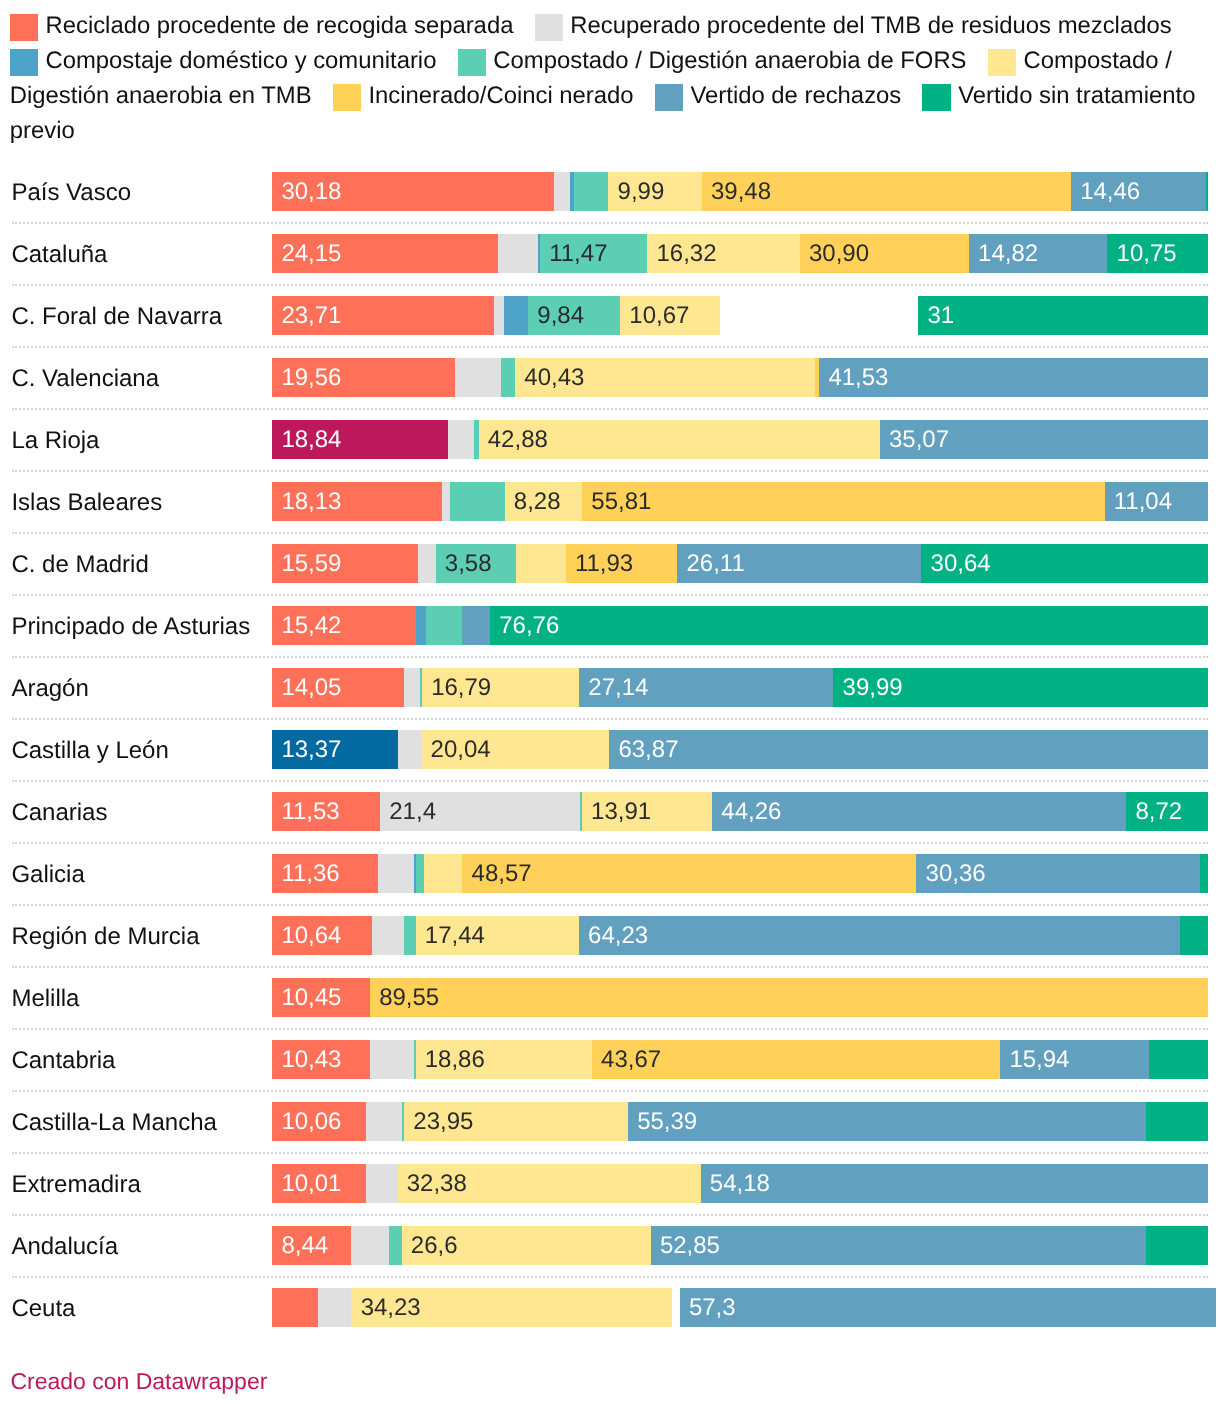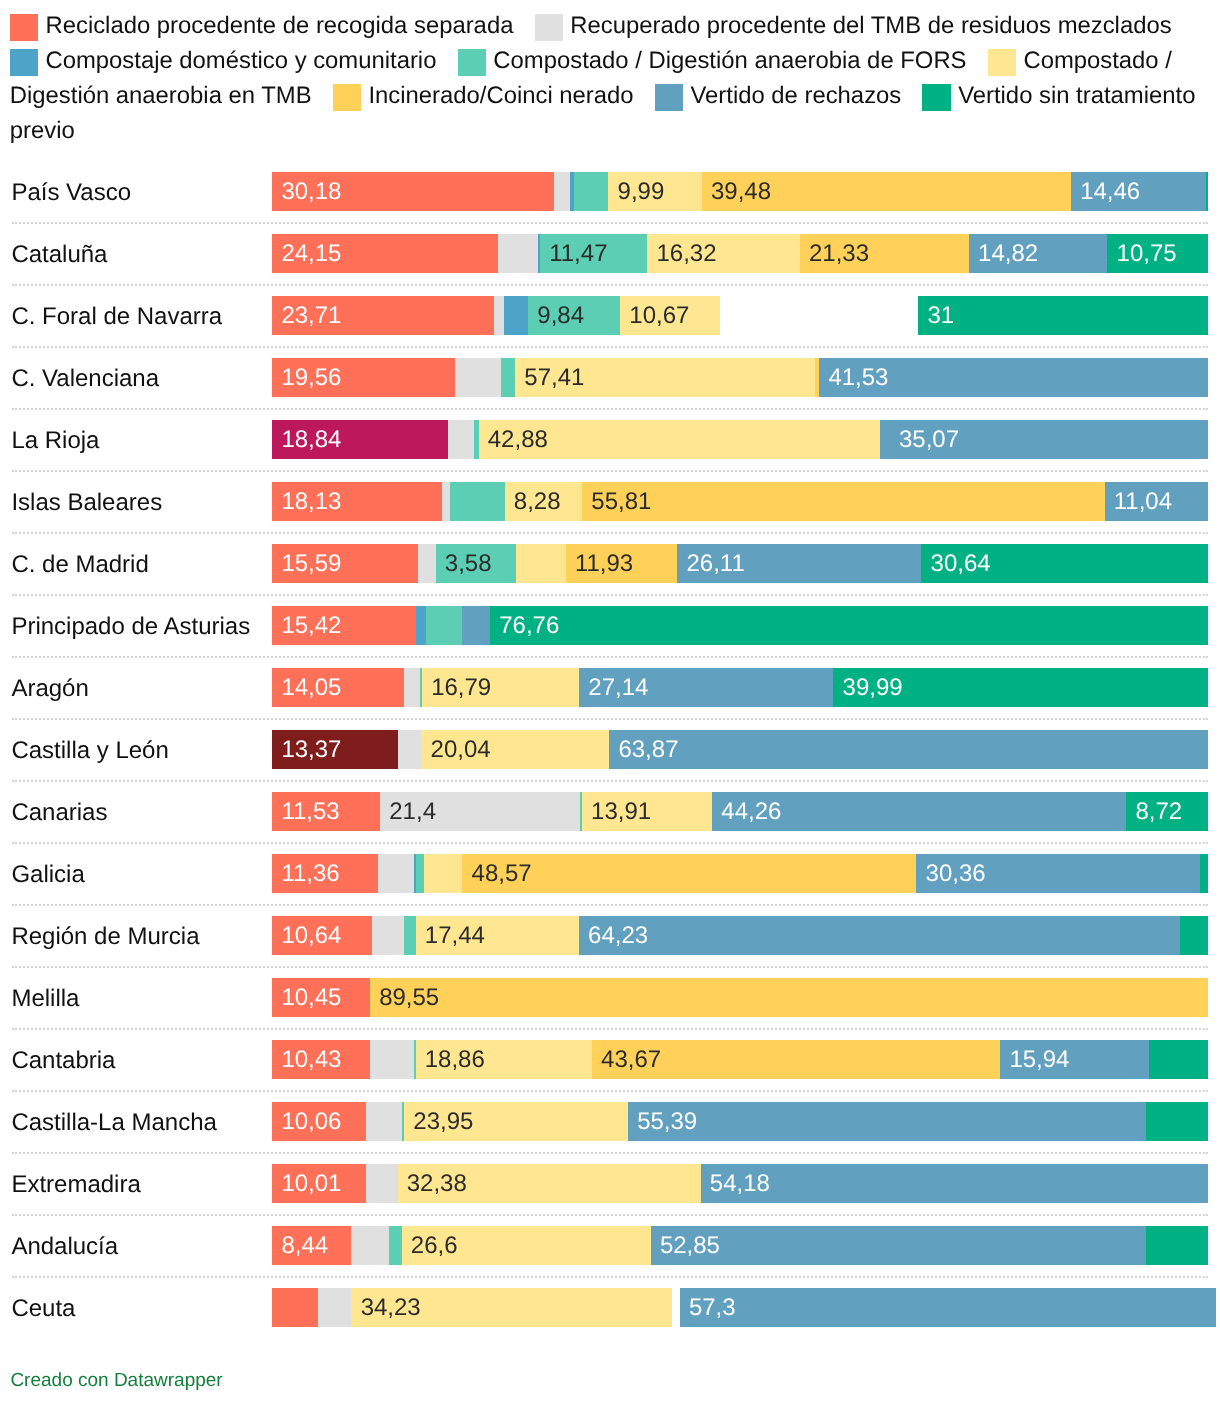--- a/index.html
+++ b/index.html
@@ -35,21 +35,21 @@
   .seg span{
     position:absolute;left:9.2px;top:0;line-height:39.5px;
     font-size:24px;white-space:nowrap;
   }
   .sep{
     position:absolute;left:11.8px;width:1196.2px;height:0;
     border-top:2px dotted #d5d5d5;
   }
   .credit{
     position:absolute;left:10.4px;top:1369.5px;
-    font-size:19px;color:#15803d;line-height:22px;
+    font-size:23px;color:#be185d;line-height:22px;
   }
 </style>
 </head>
 <body>
 
 <div class="chart">
   <div class="legend"><span class="lg-item"><span class="lg-sw" style="background: rgb(255, 112, 89);"></span><span>Reciclado procedente de recogida separada</span></span> <span class="lg-item"><span class="lg-sw" style="background: rgb(224, 224, 224);"></span><span>Recuperado procedente del TMB de residuos mezclados</span></span> <span class="lg-item"><span class="lg-sw" style="background: rgb(78, 164, 200);"></span><span>Compostaje doméstico y comunitario</span></span> <span class="lg-item"><span class="lg-sw" style="background: rgb(91, 206, 180);"></span><span>Compostado / Digestión anaerobia de FORS</span></span> <span class="lg-item"><span class="lg-sw" style="background: rgb(255, 230, 144);"></span><span>Compostado / Digestión anaerobia en TMB</span></span> <span class="lg-item"><span class="lg-sw" style="background: rgb(255, 209, 89);"></span><span>Incinerado/Coinci nerado</span></span> <span class="lg-item"><span class="lg-sw" style="background: rgb(98, 160, 192);"></span><span>Vertido de rechazos</span></span> <span class="lg-item"><span class="lg-sw" style="background: rgb(0, 177, 131);"></span><span>Vertido sin tratamiento previo</span></span> </div>
   <div class="rows">
       <div class="row" style="top: 171.8px; height: 39.5px;">
         <div class="rowlabel" style="top: 6px; line-height: 29px;">País Vasco</div>
@@ -81,21 +81,21 @@
           </div>
           <div class="seg" style="left: 225.769px; width: 39.6381px; background: rgb(224, 224, 224);"></div>
           <div class="seg" style="left: 265.407px; width: 2.43095px; background: rgb(78, 164, 200);"></div>
           <div class="seg" style="left: 267.838px; width: 107.228px; background: rgb(91, 206, 180);">
             <span style="color: rgb(43, 43, 43);">11,47</span>
           </div>
           <div class="seg" style="left: 375.066px; width: 152.569px; background: rgb(255, 230, 144);">
             <span style="color: rgb(43, 43, 43);">16,32</span>
           </div>
           <div class="seg" style="left: 527.635px; width: 169.022px; background: rgb(255, 209, 89);">
-            <span style="color: rgb(43, 43, 43);">21,33</span>
+            <span style="color: rgb(43, 43, 43);">30,90</span>
           </div>
           <div class="seg" style="left: 696.657px; width: 138.546px; background: rgb(98, 160, 192);">
             <span style="color: rgb(255, 255, 255);">14,82</span>
           </div>
           <div class="seg" style="left: 835.203px; width: 100.497px; background: rgb(0, 177, 131);">
             <span style="color: rgb(255, 255, 255);">10,75</span>
           </div>
         </div>
       </div>
       <div class="sep" style="top: 284.3px;"></div>
@@ -121,42 +121,42 @@
       <div class="sep" style="top: 346.3px;"></div>
       <div class="row" style="top: 357.8px; height: 39.5px;">
         <div class="rowlabel" style="top: 6px; line-height: 29px;">C. Valenciana</div>
         <div class="bar">
           <div class="seg" style="left: 0px; width: 183.059px; background: rgb(255, 112, 89);">
             <span style="color: rgb(255, 255, 255);">19,56</span>
           </div>
           <div class="seg" style="left: 183.059px; width: 45.7651px; background: rgb(224, 224, 224);"></div>
           <div class="seg" style="left: 228.824px; width: 14.1319px; background: rgb(91, 206, 180);"></div>
           <div class="seg" style="left: 242.956px; width: 300.045px; background: rgb(255, 230, 144);">
-            <span style="color: rgb(43, 43, 43);">57,41</span>
+            <span style="color: rgb(43, 43, 43);">40,43</span>
           </div>
           <div class="seg" style="left: 543.002px; width: 4.02445px; background: rgb(255, 209, 89);"></div>
           <div class="seg" style="left: 547.026px; width: 388.674px; background: rgb(98, 160, 192);">
             <span style="color: rgb(255, 255, 255);">41,53</span>
           </div>
         </div>
       </div>
       <div class="sep" style="top: 408.3px;"></div>
       <div class="row" style="top: 419.8px; height: 39.5px;">
         <div class="rowlabel" style="top: 6px; line-height: 29px;">La Rioja</div>
         <div class="bar">
           <div class="seg" style="left: 0px; width: 176.268px; background: #be185d;">
             <span style="color: rgb(255, 255, 255);">18,84</span>
           </div>
           <div class="seg" style="left: 176.268px; width: 25.9161px; background: rgb(224, 224, 224);"></div>
           <div class="seg" style="left: 202.184px; width: 4.21065px; background: rgb(91, 206, 180);"></div>
           <div class="seg" style="left: 206.395px; width: 401.188px; background: rgb(255, 230, 144);">
             <span style="color: rgb(43, 43, 43);">42,88</span>
           </div>
           <div class="seg" style="left: 607.583px; width: 328.117px; background: rgb(98, 160, 192);">
-            <span style="color: rgb(255, 255, 255); margin-left: 10px;">35,07</span>
+            <span style="color: rgb(255, 255, 255);">35,07</span>
           </div>
         </div>
       </div>
       <div class="sep" style="top: 470.3px;"></div>
       <div class="row" style="top: 481.8px; height: 39.5px;">
         <div class="rowlabel" style="top: 6px; line-height: 29px;">Islas Baleares</div>
         <div class="bar">
           <div class="seg" style="left: 0px; width: 169.711px; background: rgb(255, 112, 89);">
             <span style="color: rgb(255, 255, 255);">18,13</span>
           </div>
@@ -228,21 +228,21 @@
           </div>
           <div class="seg" style="left: 561.177px; width: 374.523px; background: rgb(0, 177, 131);">
             <span style="color: rgb(255, 255, 255);">39,99</span>
           </div>
         </div>
       </div>
       <div class="sep" style="top: 718.3px;"></div>
       <div class="row" style="top: 729.8px; height: 32px;">
         <div class="rowlabel" style="top: 6px; line-height: 29px;">Castilla y León</div>
         <div class="bar">
-          <div class="seg" style="left: 0px; width: 125.316px; background: #7f1d1d;">
+          <div class="seg" style="left: 0px; width: 125.316px; background: #0369a1;">
             <span style="color: rgb(255, 255, 255);">13,37</span>
           </div>
           <div class="seg" style="left: 125.316px; width: 23.9006px; background: rgb(224, 224, 224);"></div>
           <div class="seg" style="left: 149.217px; width: 187.833px; background: rgb(255, 230, 144);">
             <span style="color: rgb(43, 43, 43);">20,04</span>
           </div>
           <div class="seg" style="left: 337.05px; width: 598.65px; background: rgb(98, 160, 192);">
             <span style="color: rgb(255, 255, 255);">63,87</span>
           </div>
         </div>

